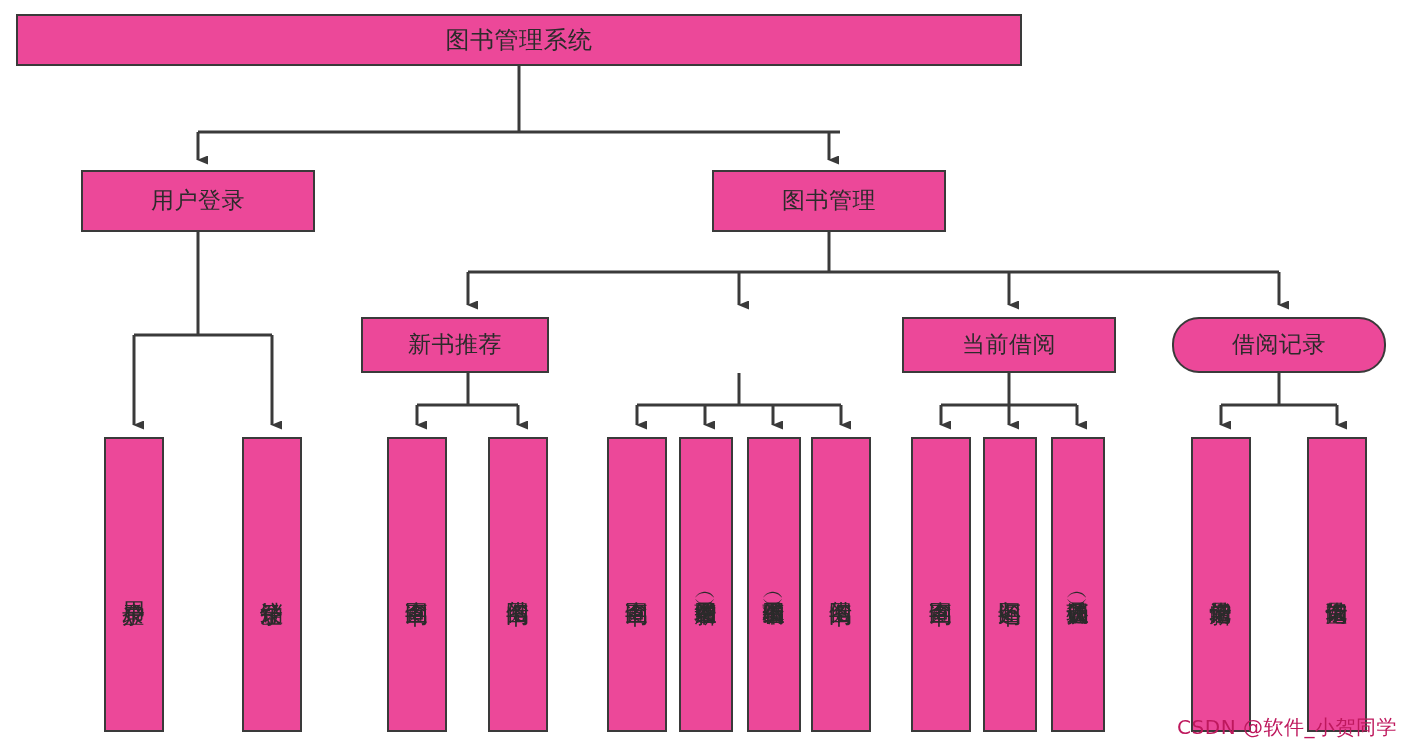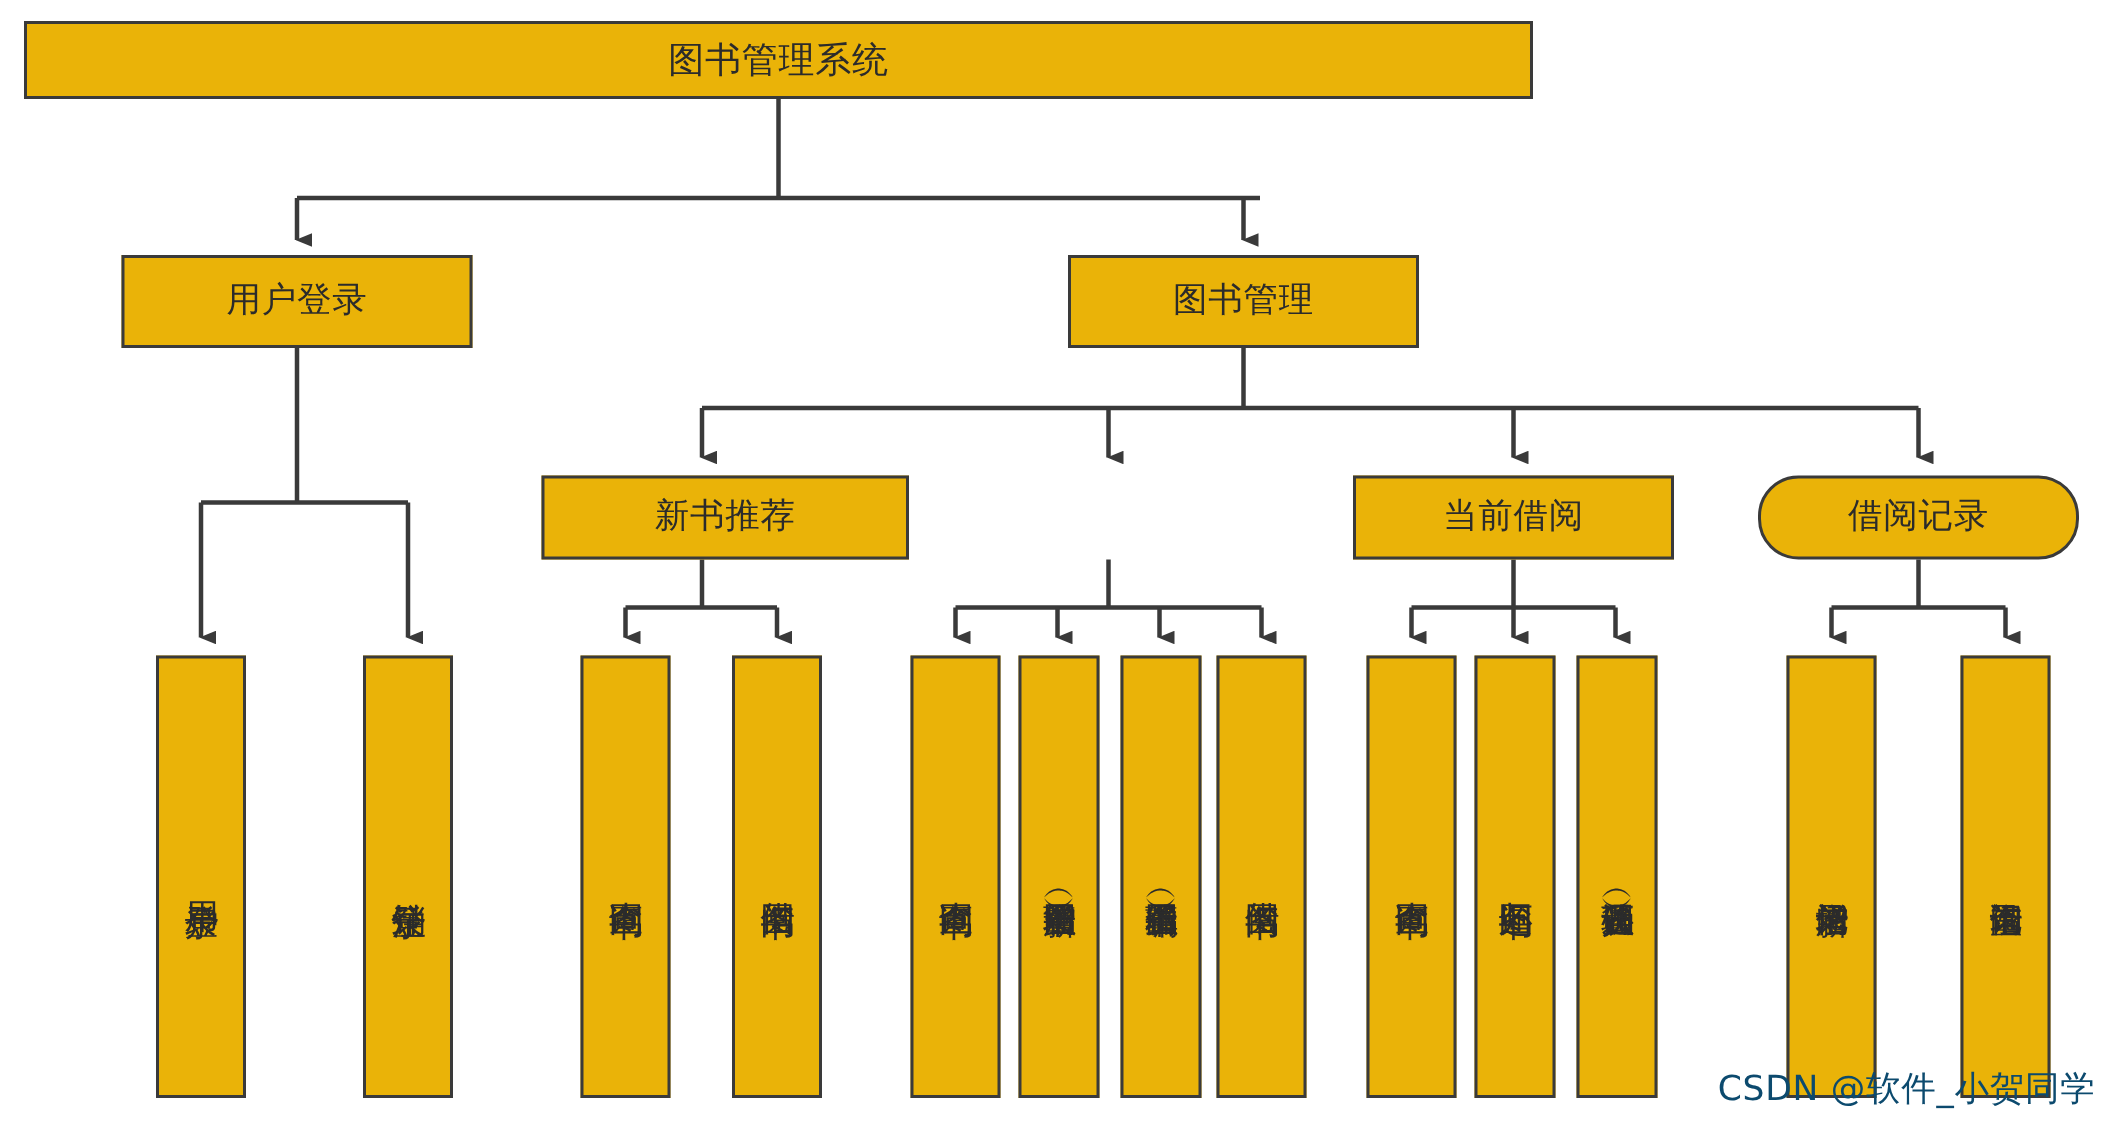--- a/index.html
+++ b/index.html
@@ -22,21 +22,21 @@
     position: absolute;
     left: 0;
     top: 0;
     width: 1405px;
     height: 747px;
     pointer-events: none;
   }
   .node {
     position: absolute;
     box-sizing: border-box;
-    background: #eab308;
+    background: #ec4899;
     border: 2px solid #3a3a3a;
     display: flex;
     align-items: center;
     justify-content: center;
     overflow: hidden;
   }
   .node .node-label {
     color: #2b2b2b;
     text-align: center;
     line-height: 1.18;
@@ -63,22 +63,22 @@
     max-height: 100%;
   }
   .node-vertical.tight .node-label {
     font-size: 22px;
     letter-spacing: 0px;
   }
   #watermark {
     position: absolute;
     right: 8px;
     bottom: 6px;
-    font-size: 23px;
-    color: #0c4a6e;
+    font-size: 20px;
+    color: #be185d;
     white-space: nowrap;
     letter-spacing: 0.5px;
     user-select: none;
   }
 </style>
 </head>
 <body>
 
 <div id="diagram-root">
 
@@ -137,21 +137,21 @@
   </div>
 
   <div class="node node-horizontal" style="left:81px; top:170px; width:234px; height:62px;">
     <span class="node-label">用户登录</span>
   </div>
 
   <div class="node node-horizontal" style="left:712px; top:170px; width:234px; height:62px;">
     <span class="node-label">图书管理</span>
   </div>
 
-  <div class="node node-horizontal" style="left:361px; top:317px; width:245px; height:56px;">
+  <div class="node node-horizontal" style="left:361px; top:317px; width:188px; height:56px;">
     <span class="node-label">新书推荐</span>
   </div>
 
 
   <div class="node node-horizontal" style="left:902px; top:317px; width:214px; height:56px;">
     <span class="node-label">当前借阅</span>
   </div>
 
   <div class="node node-horizontal" style="left:1172px; top:317px; width:214px; height:56px;border-radius:27px;">
     <span class="node-label">借阅记录</span>

